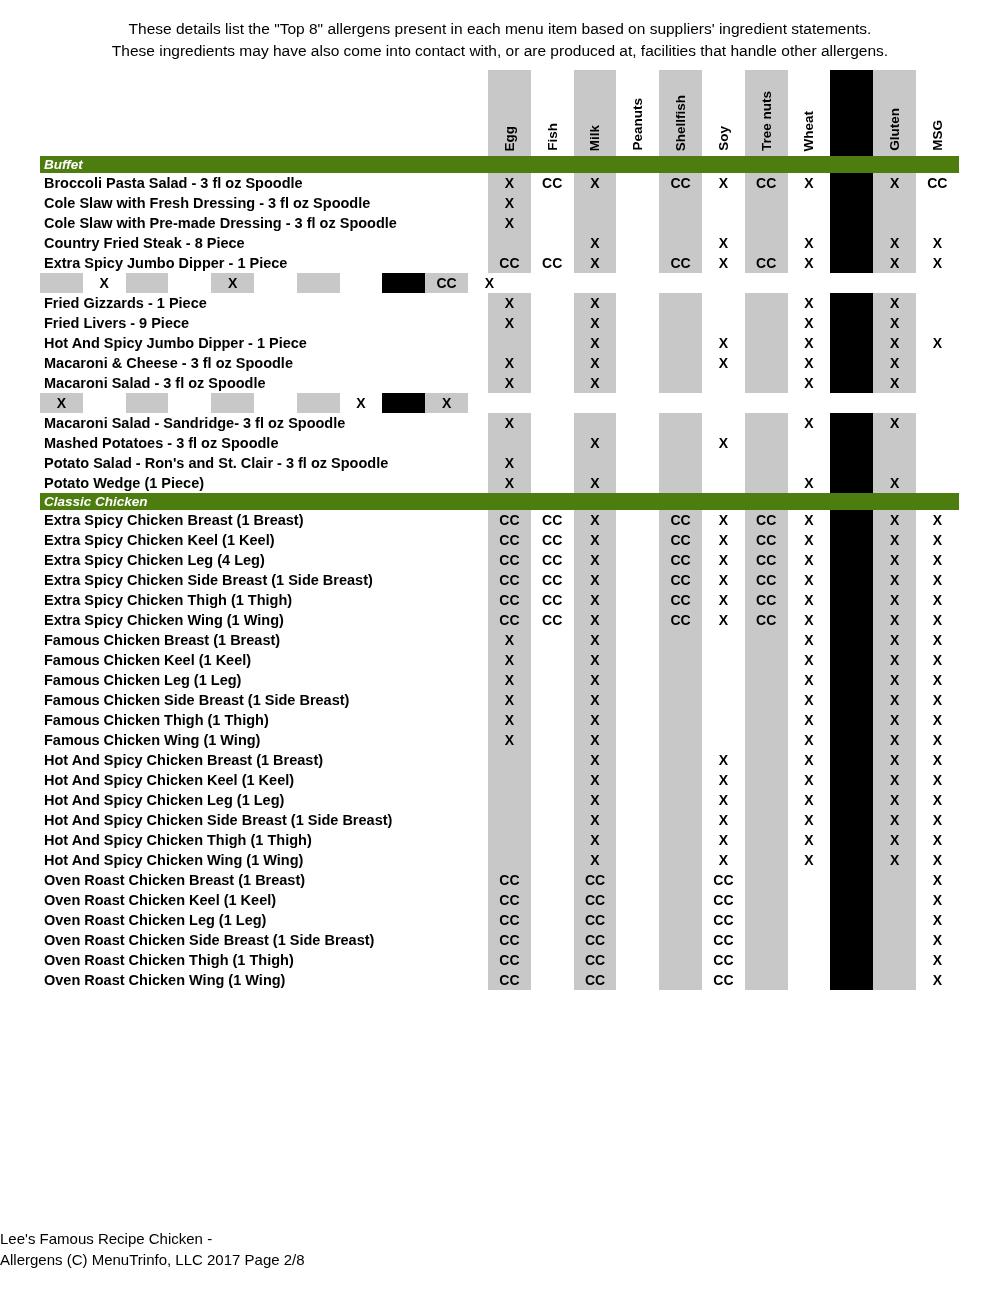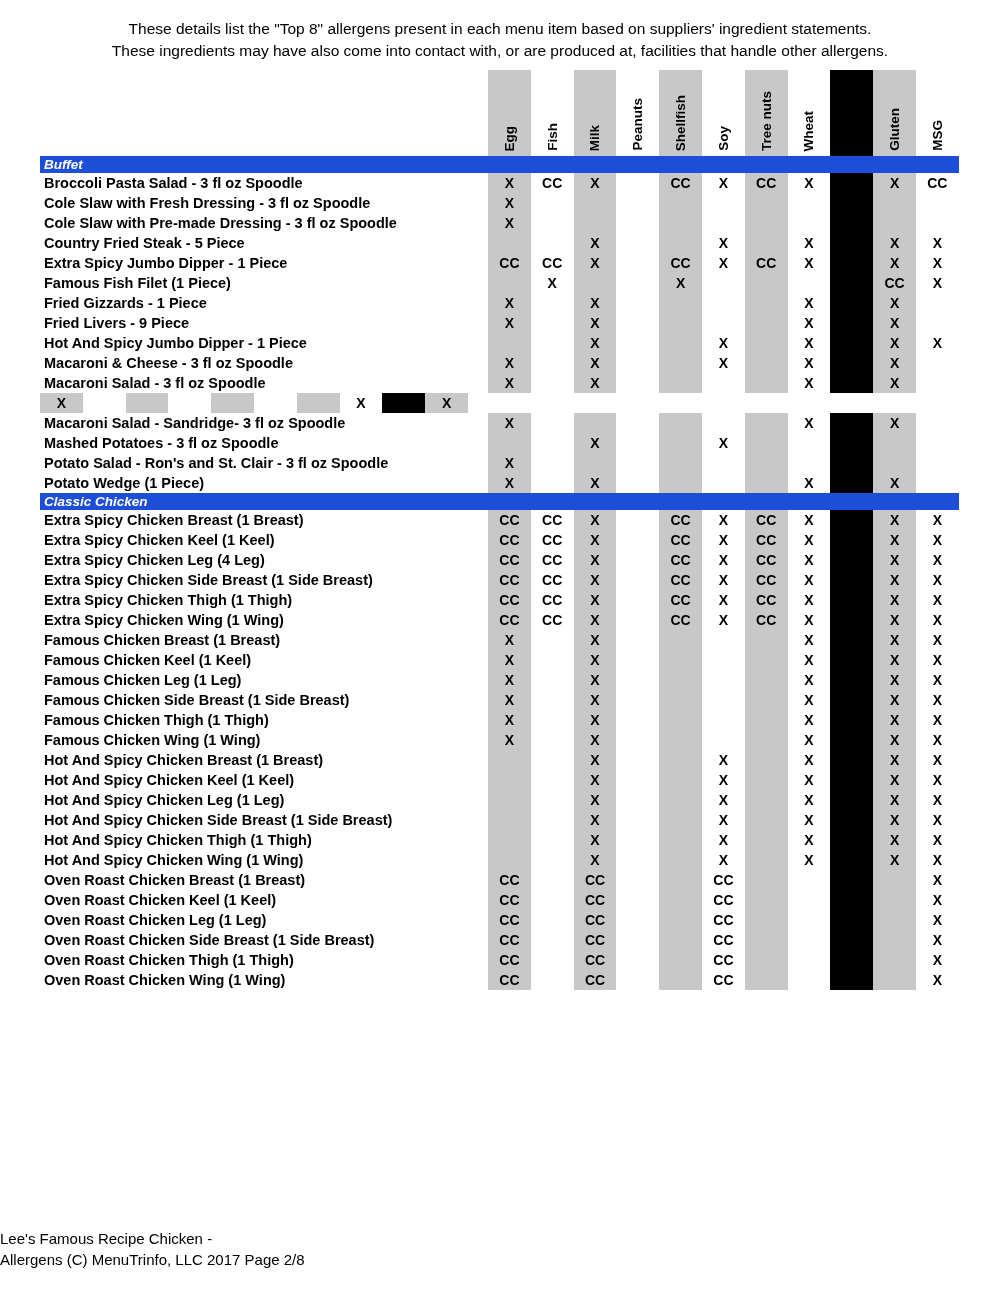--- a/index.html
+++ b/index.html
@@ -49,21 +49,21 @@
     font-weight: bold;
     font-size: 13.5px;
     white-space: nowrap;
   }
   .shaded { background: #c8c8c8; }
   .blackcol { background: #000000; color: #000; }
   .blackcol .vtext { visibility: hidden; }
   
   .section-bar {
     height: 17px;
-    background: #1d4ed8;
+    background: #4d7c0f;
     color: #ffffff;
     display: flex;
     align-items: flex-start;
     padding-left: 4px;
   }
   .section-title {
     font-weight: bold;
     font-style: italic;
     font-size: 13.5px;
     line-height: 17px;
@@ -172,21 +172,21 @@
           <div class="cell val-cell"></div>
           <div class="cell val-cell shaded"></div>
           <div class="cell val-cell"></div>
           <div class="cell val-cell shaded"></div>
           <div class="cell val-cell"></div>
           <div class="cell val-cell blackcol"></div>
           <div class="cell val-cell shaded"></div>
           <div class="cell val-cell"></div>
         </div>
         <div class="row">
-          <div class="cell name-cell">Country Fried Steak - 5 Piece</div>
+          <div class="cell name-cell">Country Fried Steak - 8 Piece</div>
           <div class="cell val-cell shaded"></div>
           <div class="cell val-cell"></div>
           <div class="cell val-cell shaded">X</div>
           <div class="cell val-cell"></div>
           <div class="cell val-cell shaded"></div>
           <div class="cell val-cell">X</div>
           <div class="cell val-cell shaded"></div>
           <div class="cell val-cell">X</div>
           <div class="cell val-cell blackcol"></div>
           <div class="cell val-cell shaded">X</div>
@@ -200,21 +200,20 @@
           <div class="cell val-cell"></div>
           <div class="cell val-cell shaded">CC</div>
           <div class="cell val-cell">X</div>
           <div class="cell val-cell shaded">CC</div>
           <div class="cell val-cell">X</div>
           <div class="cell val-cell blackcol"></div>
           <div class="cell val-cell shaded">X</div>
           <div class="cell val-cell">X</div>
         </div>
         <div class="row">
-          <div class="cell name-cell">Famous Fish Filet (1 Piece)</div>
           <div class="cell val-cell shaded"></div>
           <div class="cell val-cell">X</div>
           <div class="cell val-cell shaded"></div>
           <div class="cell val-cell"></div>
           <div class="cell val-cell shaded">X</div>
           <div class="cell val-cell"></div>
           <div class="cell val-cell shaded"></div>
           <div class="cell val-cell"></div>
           <div class="cell val-cell blackcol"></div>
           <div class="cell val-cell shaded">CC</div>

